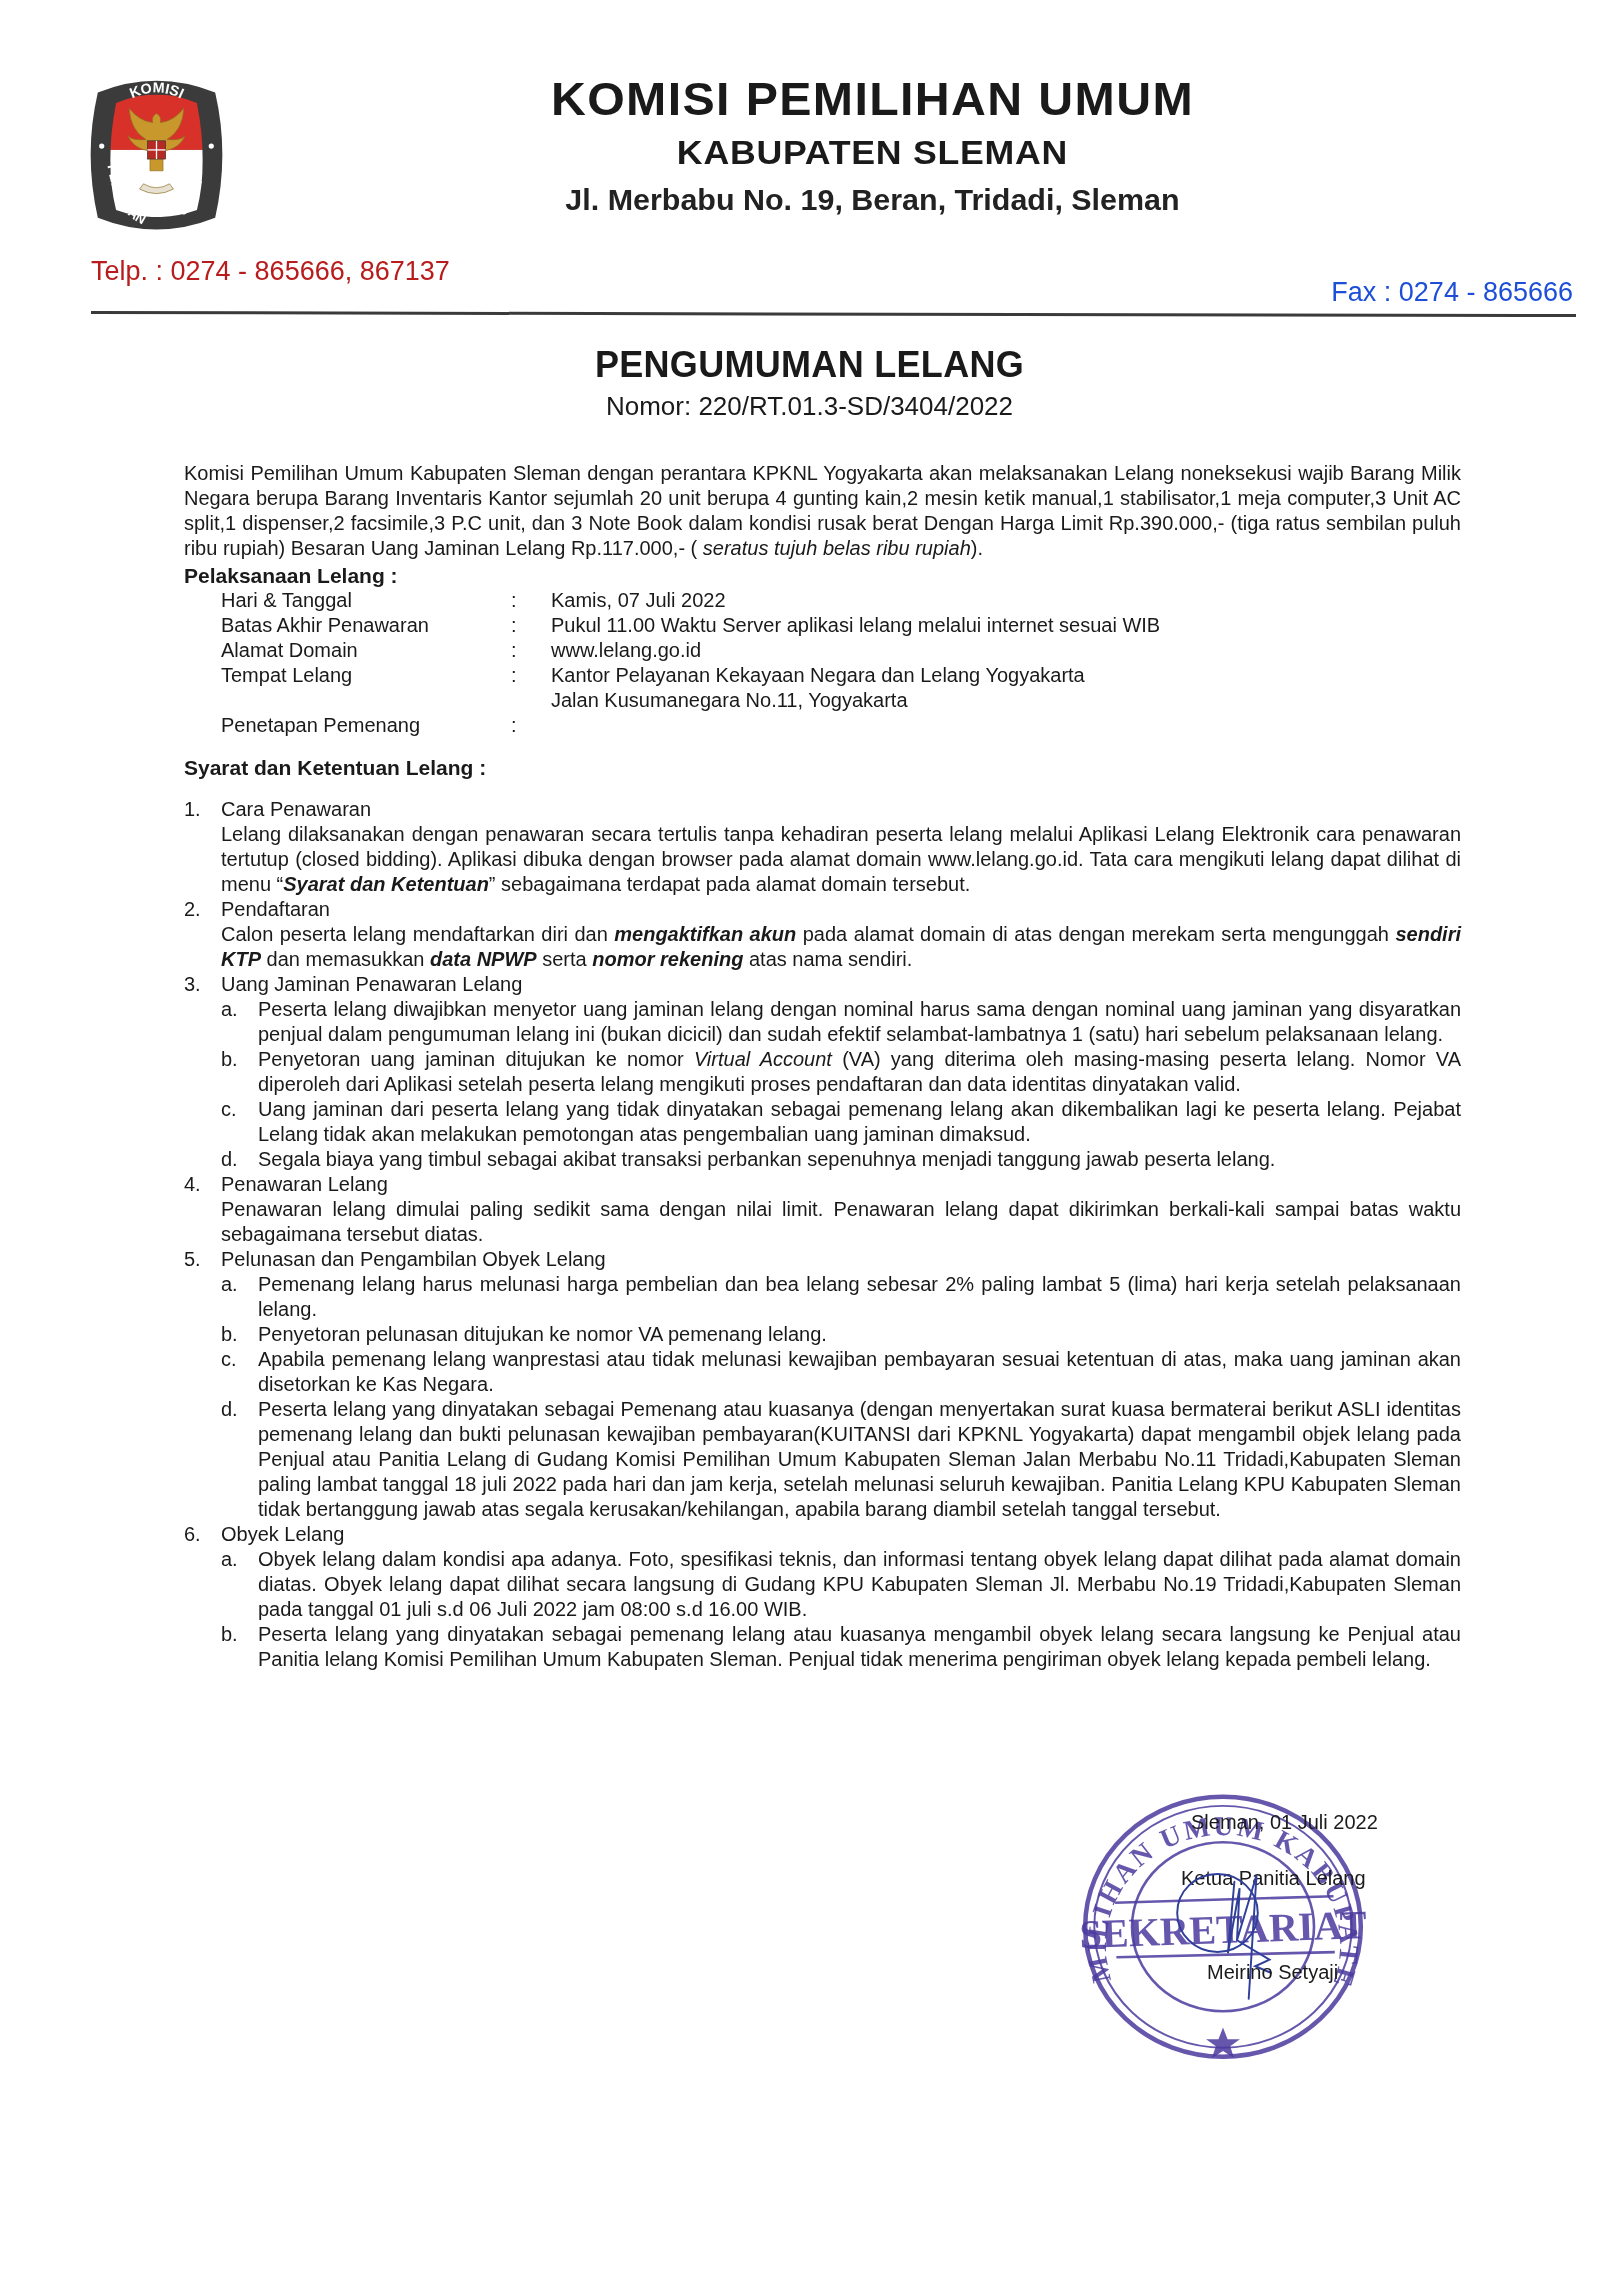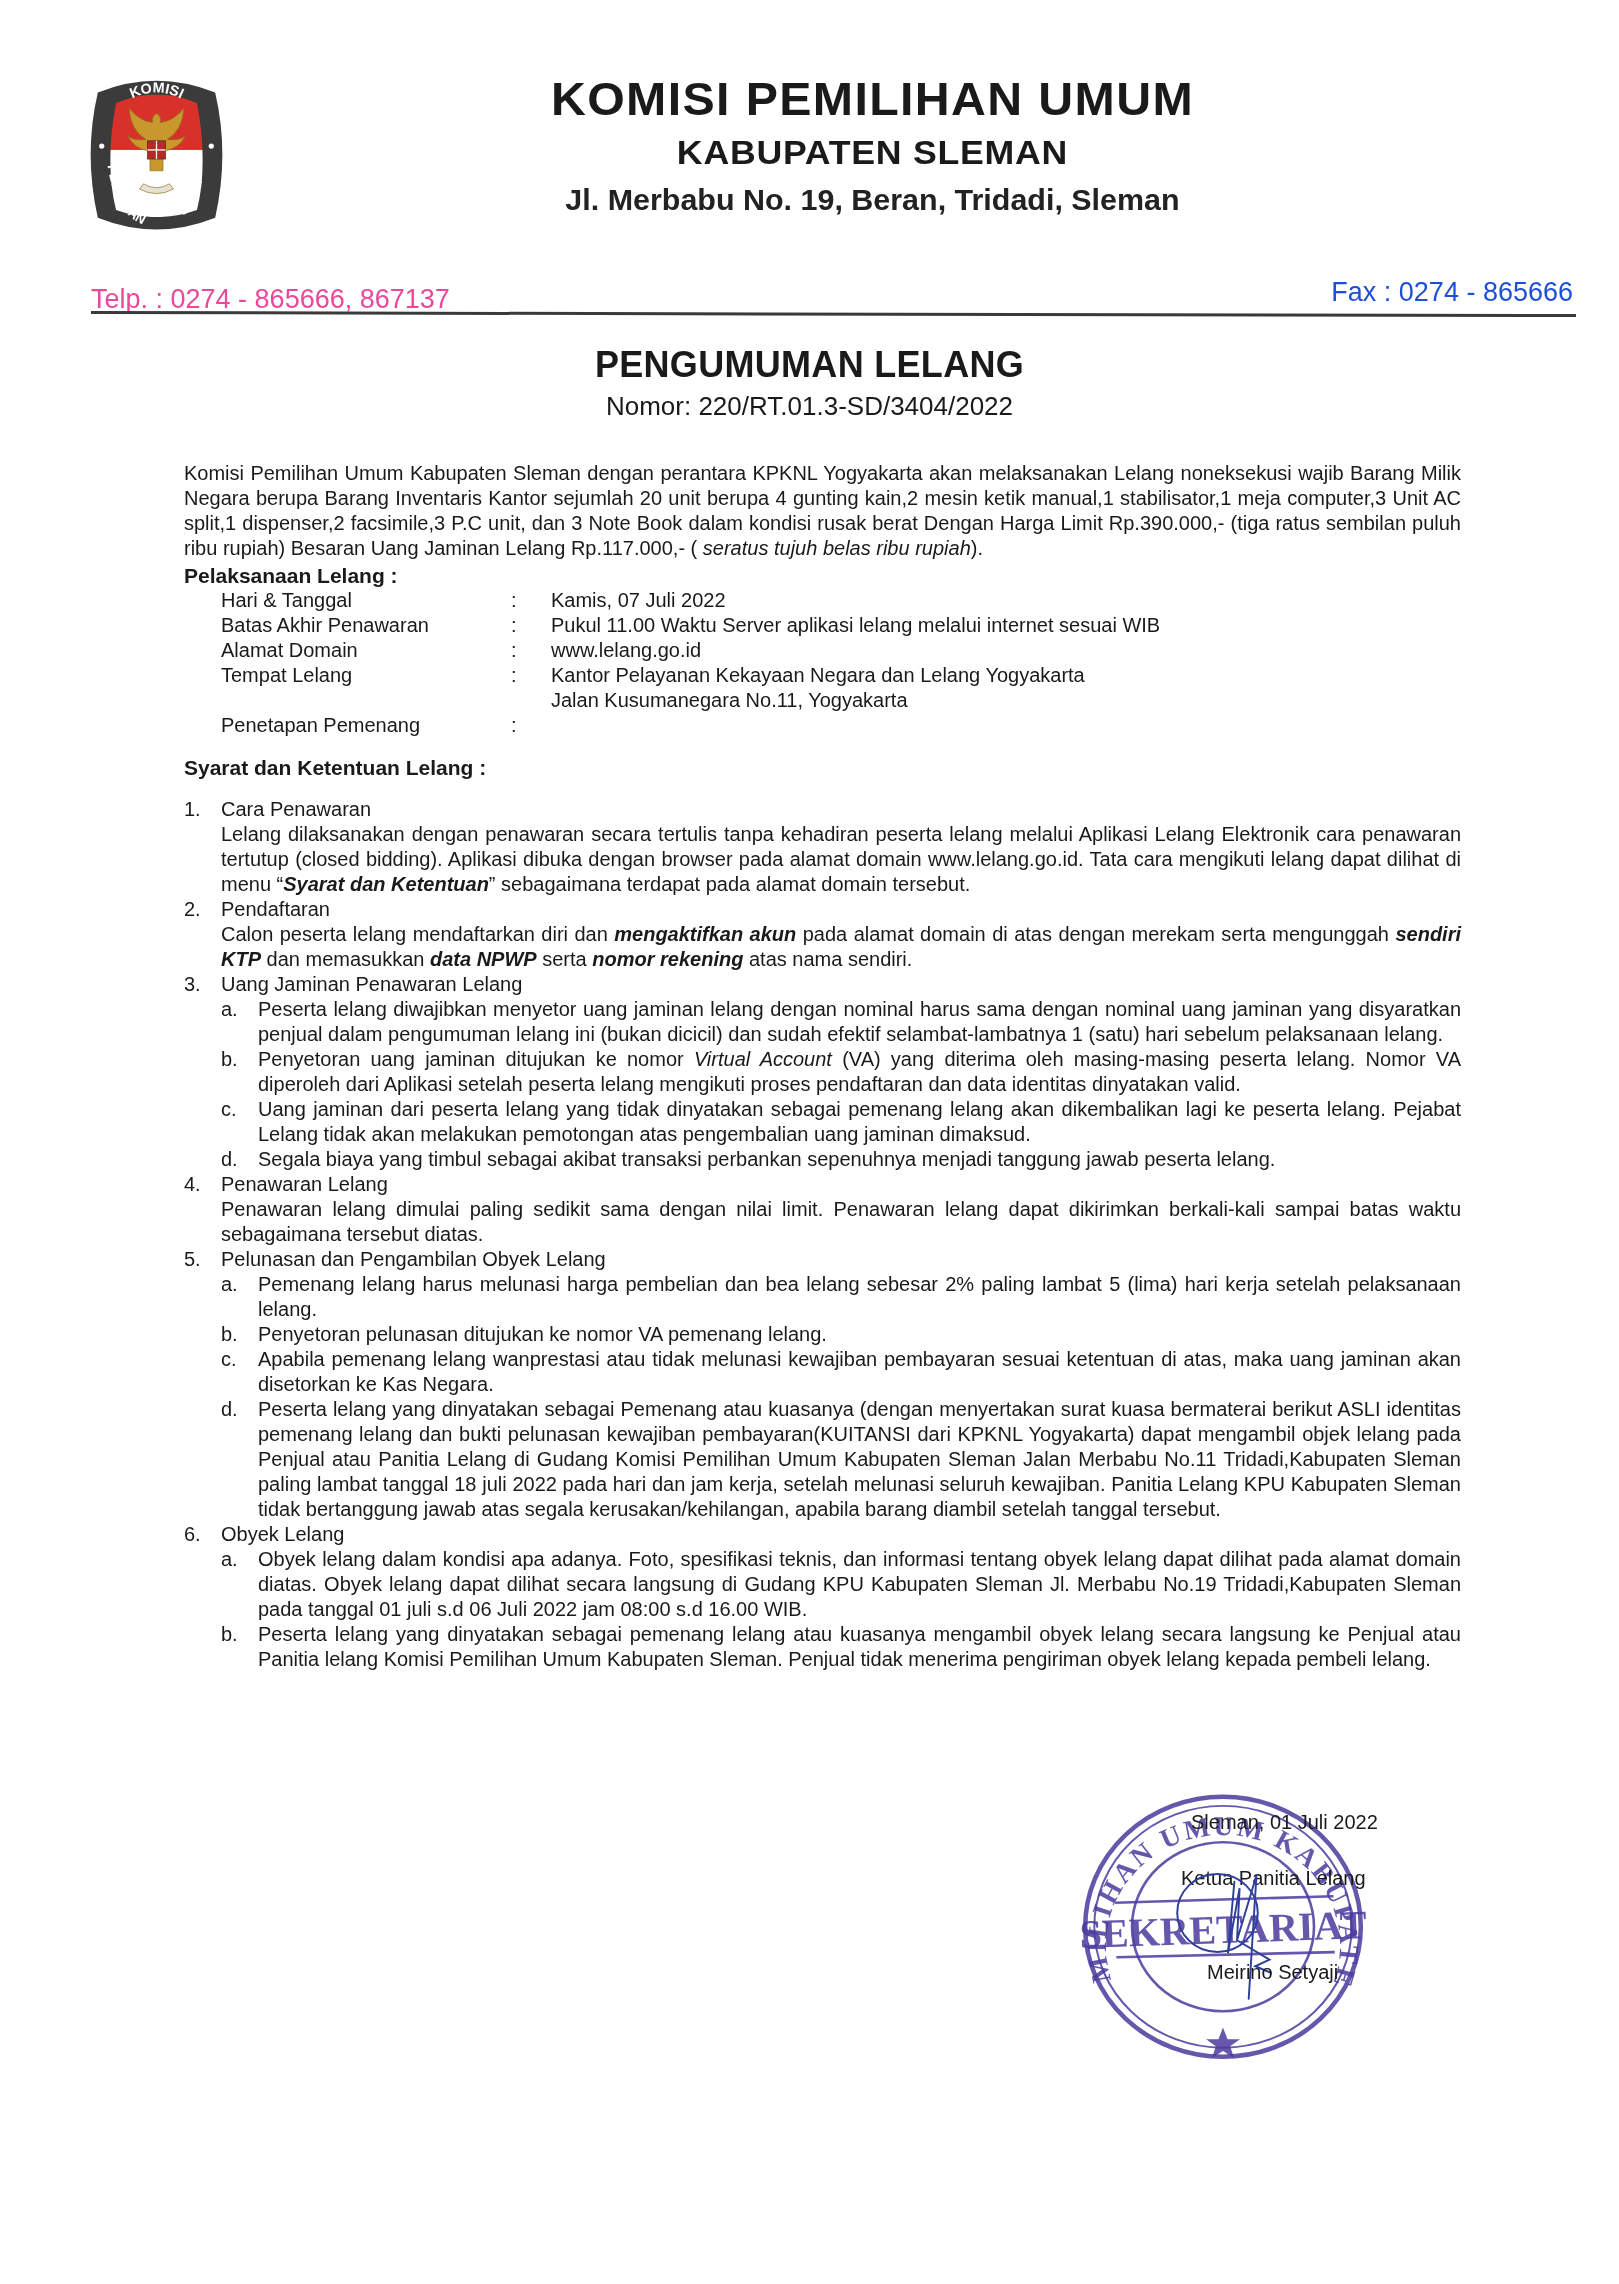--- a/index.html
+++ b/index.html
@@ -12,21 +12,21 @@
   
   #logo { left: 86px; top: 73px; width: 141px; height: 163px; }
   .lh-title {
     left: 365px; width: 1015px; text-align: center;
     font-family: "Liberation Sans", sans-serif; font-weight: 900;
     transform: scaleX(1.05);
   }
   #lh-org { top: 72px; font-size: 46px; letter-spacing: 1.3px; }
   #lh-branch { top: 133px; font-size: 34px; letter-spacing: 0.7px; }
   #lh-address { top: 184px; font-size: 29px; font-weight: 700; color: #222; }
-  #lh-phone { left: 91px; top: 284px; font-size: 27px; color: #ec4899; }
+  #lh-phone { left: 91px; top: 256px; font-size: 27px; color: #b91c1c; }
   #lh-fax { right: 46px; top: 277px; font-size: 27px; color: #1d4ed8; }
   #lh-rule { left: 91px; top: 311px; width: 1485px; height: 2.6px; background: #3a3a3a; transform: rotate(0.12deg); transform-origin: left center; }
 
   
   #doc-title { left: 0; width: 1619px; top: 344px; text-align: center; font-size: 36px; font-weight: 700; letter-spacing: 0.3px; }
   #doc-number { left: 0; width: 1619px; top: 391px; text-align: center; font-size: 26px; font-weight: 400; }
 
   
   .body-text { font-size: 20px; line-height: 25px; margin-top: 16px; }
   #intro { left: 184px; top: 445px; width: 1277px; text-align: justify; }

